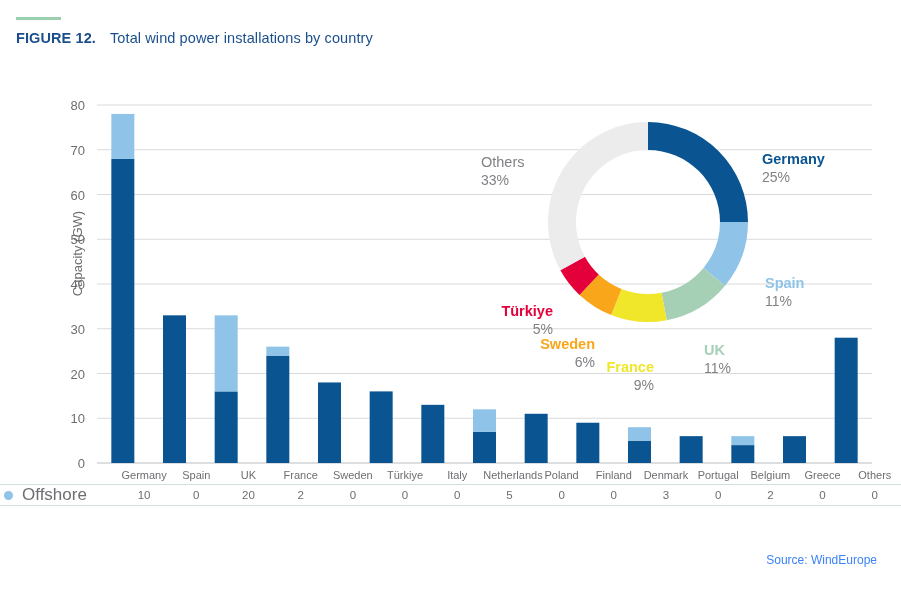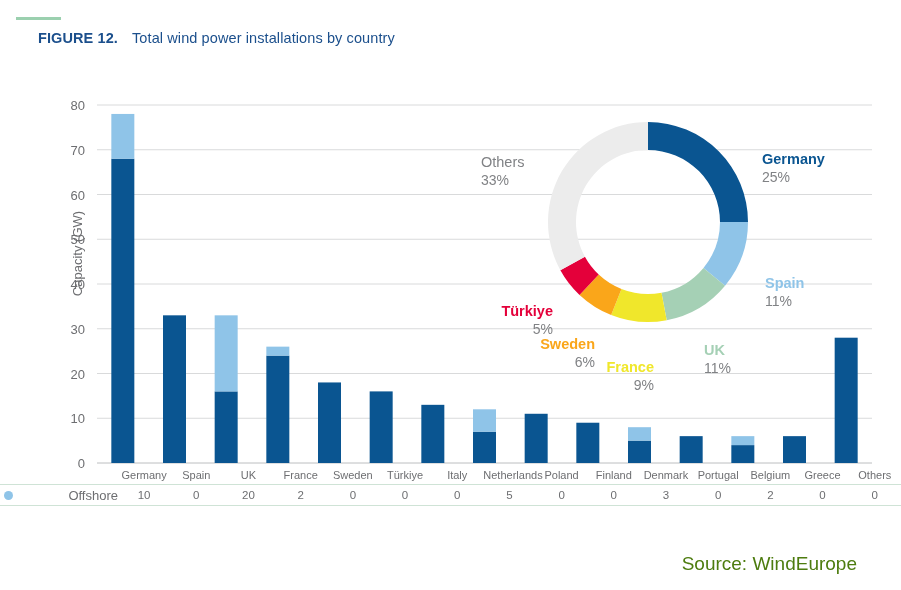--- a/index.html
+++ b/index.html
@@ -23,21 +23,20 @@
     height: 3px;
     background: #9bd0af;
   }
   .fig-title {
     position: absolute;
     left: 16px;
     top: 30px;
     font-size: 14.5px;
     letter-spacing: .1px;
     white-space: nowrap;
-    margin-left: 22px;
   }
   .fig-title .fig-num {
     font-weight: bold;
     color: #1b4f8c;
   }
   .fig-title .fig-text {
     color: #1b4f8c;
   }
 
   
@@ -79,23 +78,23 @@
     text-align: center;
     padding: 0;
     height: 20px;
     vertical-align: middle;
   }
   #datatable thead th {
     height: 18px;
     font-size: 11px;
   }
   #datatable .rowlabel {
-    text-align: right;
-    padding-left: 12px;
-    font-size: 13px;
+    text-align: left;
+    padding-left: 22px;
+    font-size: 17px;
     white-space: nowrap;
     position: relative;
   }
   #datatable tbody tr {
     border-top: 1px solid #cfe3d6;
   }
   #datatable tbody tr:last-child {
     border-bottom: 1px solid #cfe3d6;
   }
   .dot {
@@ -103,24 +102,24 @@
     left: 4px;
     top: 50%;
     margin-top: -4.5px;
     width: 9px;
     height: 9px;
     border-radius: 50%;
     display: inline-block;
   }
   .source {
     position: absolute;
-    right: 44px;
+    right: 24px;
     top: 553px;
-    font-size: 19px;
-    color: #4d7c0f;
+    font-size: 12px;
+    color: #3b82f6;
     white-space: nowrap;
   }
 </style>
 </head>
 <body>
 
 <div class="accent-rule"></div>
 
 <div class="fig-title">
   <span class="fig-num">FIGURE 12.</span>

